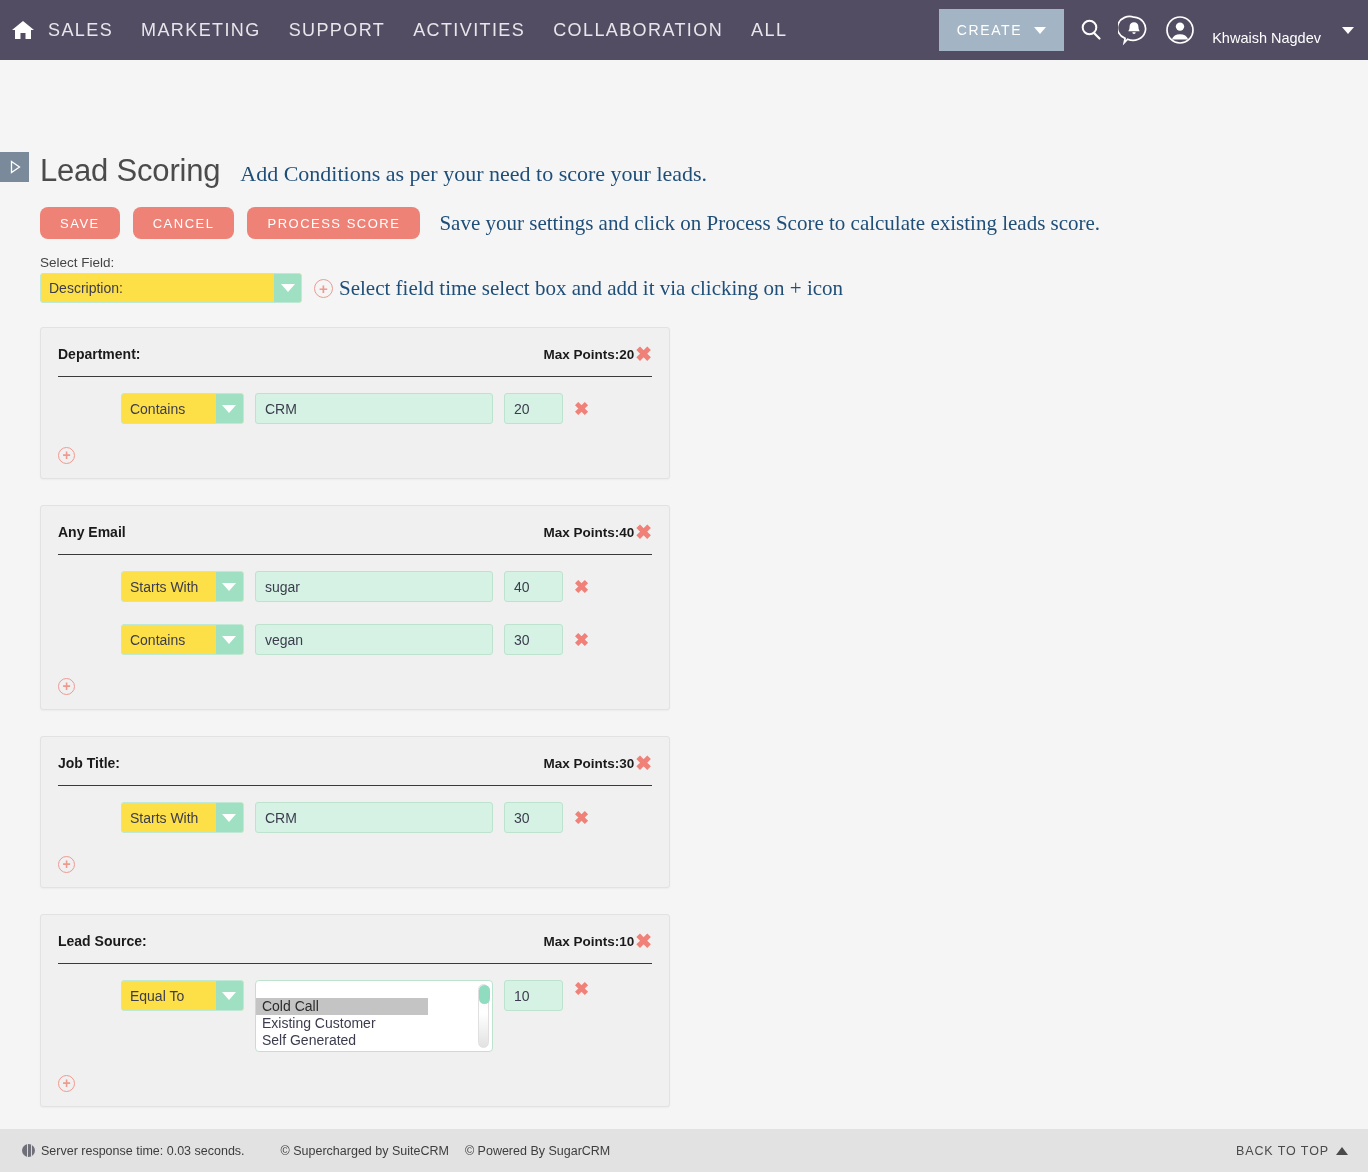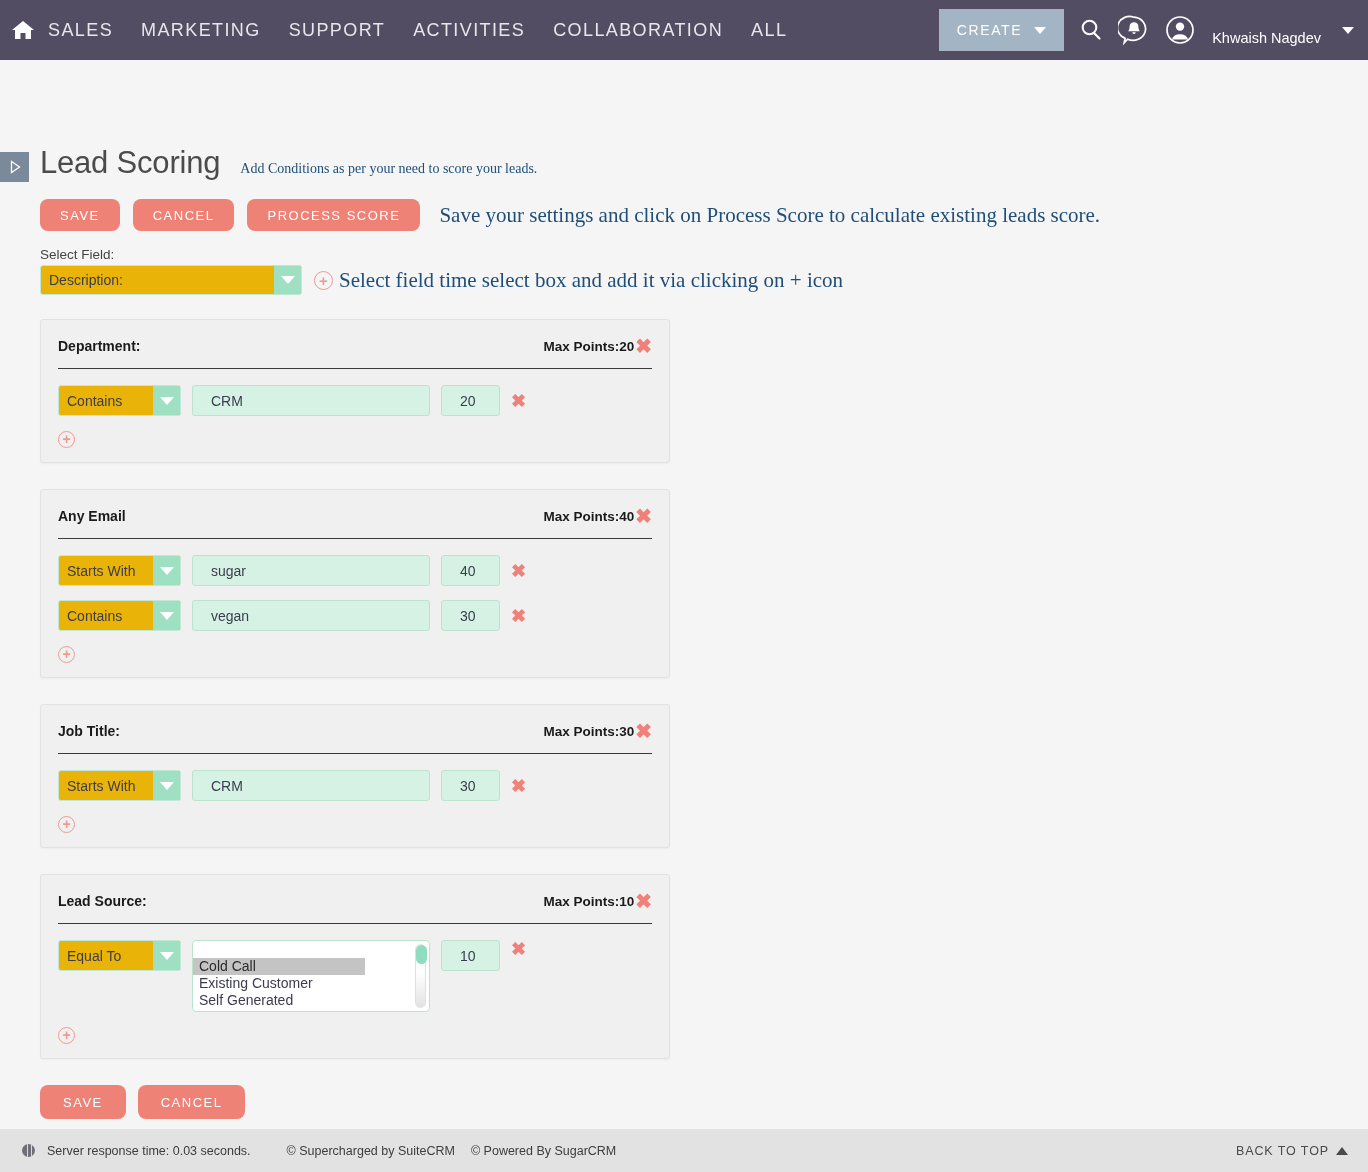--- a/index.html
+++ b/index.html
@@ -99,21 +99,21 @@
   }
   .page-title {
     font-size: 31px;
     font-weight: 400;
     color: #4b4b4b;
     margin: 0;
     letter-spacing: -0.2px;
   }
   .hint {
     font-family: "Liberation Serif", serif;
-    font-size: 14px;
+    font-size: 22px;
     color: #1f4e79;
     margin-top: 48px;
   }
 
   .action-row {
     display: flex;
     align-items: center;
     gap: 13px;
     margin-top: 18px;
   }
@@ -147,21 +147,21 @@
     align-items: center;
     gap: 0;
     margin-top: 3px;
   }
   
   .mselect {
     position: relative;
     display: inline-flex;
     align-items: center;
     height: 30px;
-    background: #eab308;
+    background: #fde047;
     border: 1px solid #bfe8d6;
     border-radius: 3px;
     overflow: hidden;
   }
   .mselect .mselect-text {
     padding: 0 8px;
     font-size: 14px;
     color: #3c3c4e;
     white-space: nowrap;
     overflow: hidden;
@@ -248,31 +248,32 @@
   .x-icon.small { font-size: 18px; }
   .card-rule {
     border: 0;
     border-top: 1px solid #3a3a3a;
     margin: 0 0 16px 0;
   }
   .cond-row {
     display: flex;
     align-items: center;
     gap: 11px;
-    margin-bottom: 14px;
+    margin-bottom: 22px;
+    justify-content: center;
   }
   .cond-select { width: 123px; height: 31px; }
   .mint-input {
     background: #d5f2e4;
     border: 1px solid #bde3cf;
     border-radius: 3px;
     height: 31px;
     font-size: 14px;
     color: #3c3c4e;
-    padding: 0 18px;
+    padding: 0 9px;
     font-family: "Liberation Sans", sans-serif;
     outline: none;
   }
   .value-input { width: 238px; }
   .points-input { width: 59px; }
   .card-addrow { margin-top: 4px; }
 
   
   .listbox {
     width: 238px;
@@ -333,21 +334,21 @@
     left: 0; bottom: 0;
     width: 1368px;
     height: 43px;
     background: #e2e2e2;
     display: flex;
     align-items: center;
     padding: 0 20px 0 22px;
     font-size: 12.5px;
     color: #3d3d3d;
   }
-  .footer-left { display: flex; align-items: center; gap: 12px; }
+  .footer-left { display: flex; align-items: center; gap: 6px; }
   .globe {
     width: 13px; height: 13px;
     border-radius: 50%;
     background: #6f6f7a;
     position: relative;
     flex: 0 0 13px;
   }
   .globe::after {
     content: "";
     position: absolute; left: 5px; top: 0;

